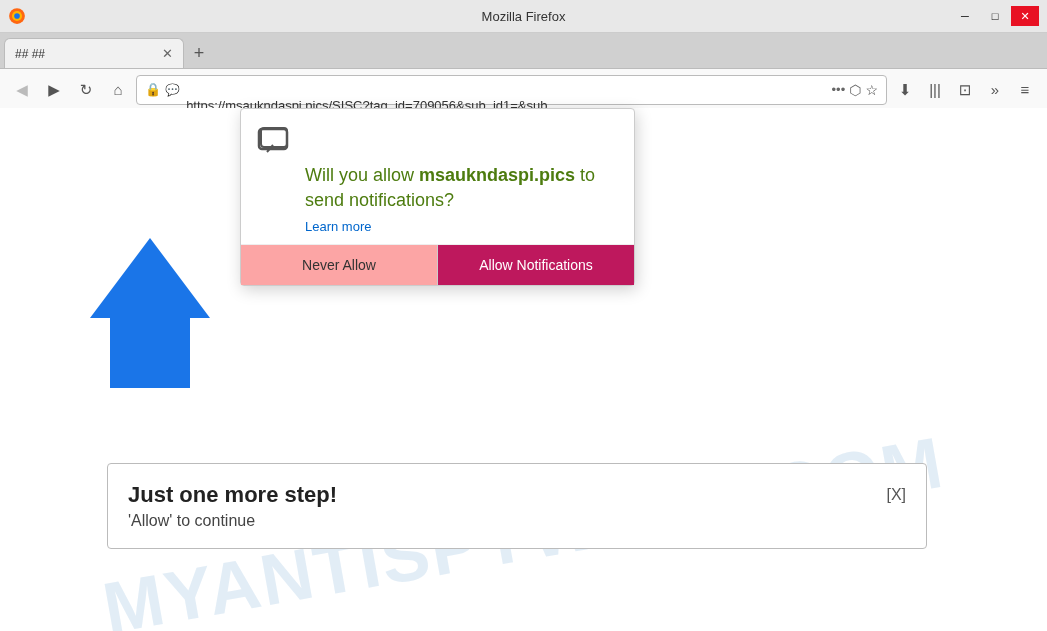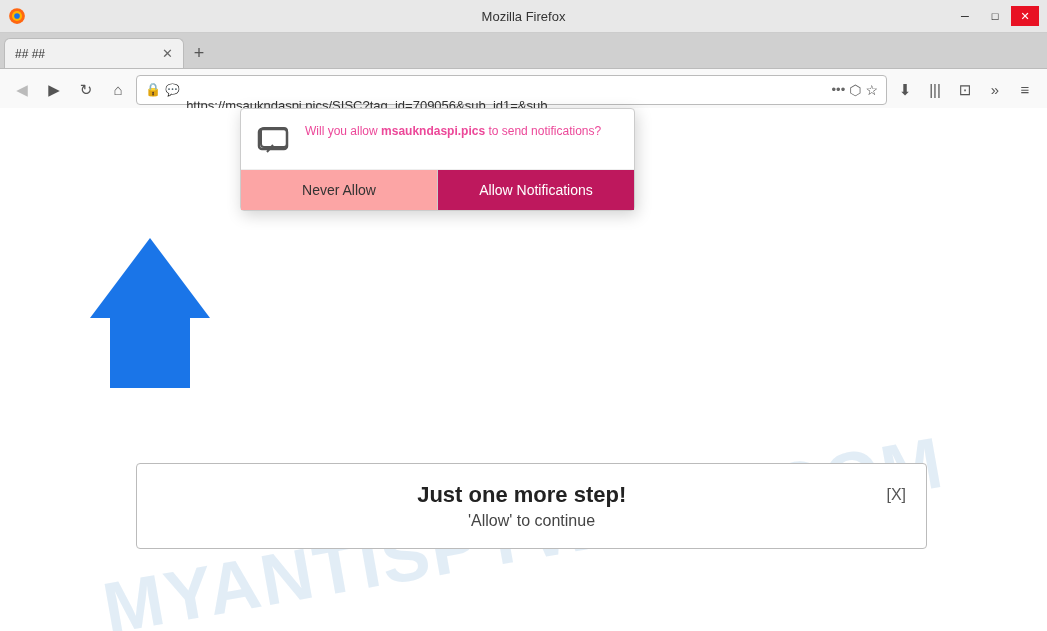--- a/index.html
+++ b/index.html
@@ -193,23 +193,24 @@
     .popup-icon {
       width: 36px;
       height: 36px;
       flex-shrink: 0;
       color: #555;
     }
     .popup-text {
       flex: 1;
     }
     .popup-message {
-      font-size: 12px;
-      color: #ec4899;
+      font-size: 18px;
+      color: #4d7c0f;
       line-height: 1.4;
+      margin-top: 40px;
     }
     .popup-message strong {
       font-weight: bold;
     }
     .popup-learn-more {
       color: #0066cc;
       font-size: 13px;
       text-decoration: none;
       display: block;
       margin-top: 6px;
@@ -266,27 +267,26 @@
       width: 80px;
       height: 70px;
       background: #1a75e8;
       margin: 0 auto;
     }
 
     
     .step-box {
       position: absolute;
       top: 355px;
-      left: 136px;
+      left: 107px;
       right: 120px;
       border: 1px solid #bbb;
       border-radius: 4px;
       padding: 18px 20px;
       background: #fff;
-      text-align: center;
     }
     .step-title {
       font-size: 22px;
       font-weight: bold;
       color: #222;
       flex: 1;
     }
     .step-subtitle {
       font-size: 16px;
       color: #444;
@@ -401,19 +401,20 @@
       <path d="M8 20 L14 14 L20 18 L26 10" stroke="#555" stroke-width="0" fill="none"></path>
       <rect x="5" y="9" width="22" height="14" rx="2" fill="none" stroke="#555" stroke-width="0"></rect>
 
       <rect x="4" y="5" width="26" height="19" rx="3" fill="none" stroke="#555" stroke-width="2"></rect>
       <path d="M10 29 L16 22" stroke="#555" stroke-width="2"></path>
     </svg>
     <div class="popup-text">
       <div class="popup-message">
         <span>Will you allow </span><strong>msaukndaspi.pics</strong><span> to send notifications?</span>
       </div>
+      <a class="popup-learn-more">Learn more</a>
     </div>
   </div>
   <div class="popup-actions">
     <button class="popup-btn popup-btn-never">Never Allow</button>
     <button class="popup-btn popup-btn-allow">Allow Notifications</button>
   </div>
 </div>
 
 </body></html>

